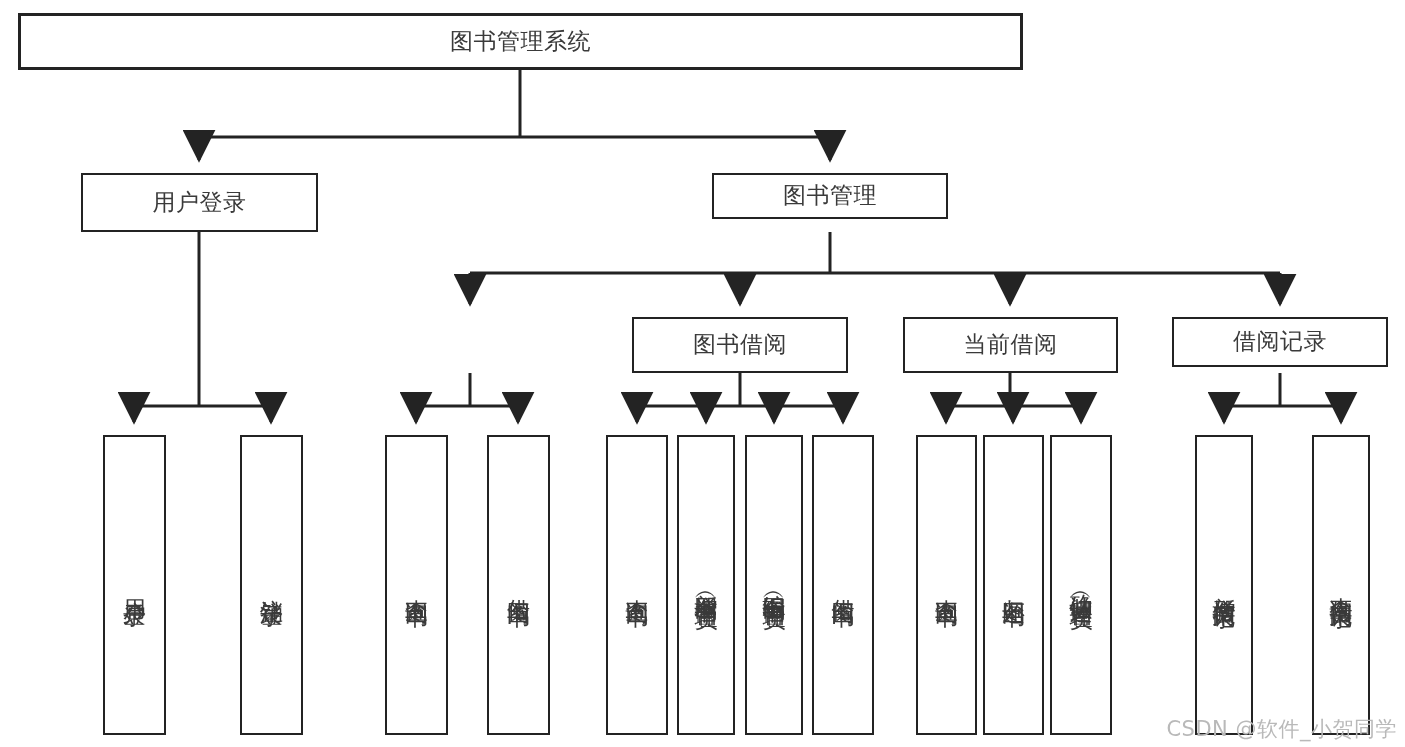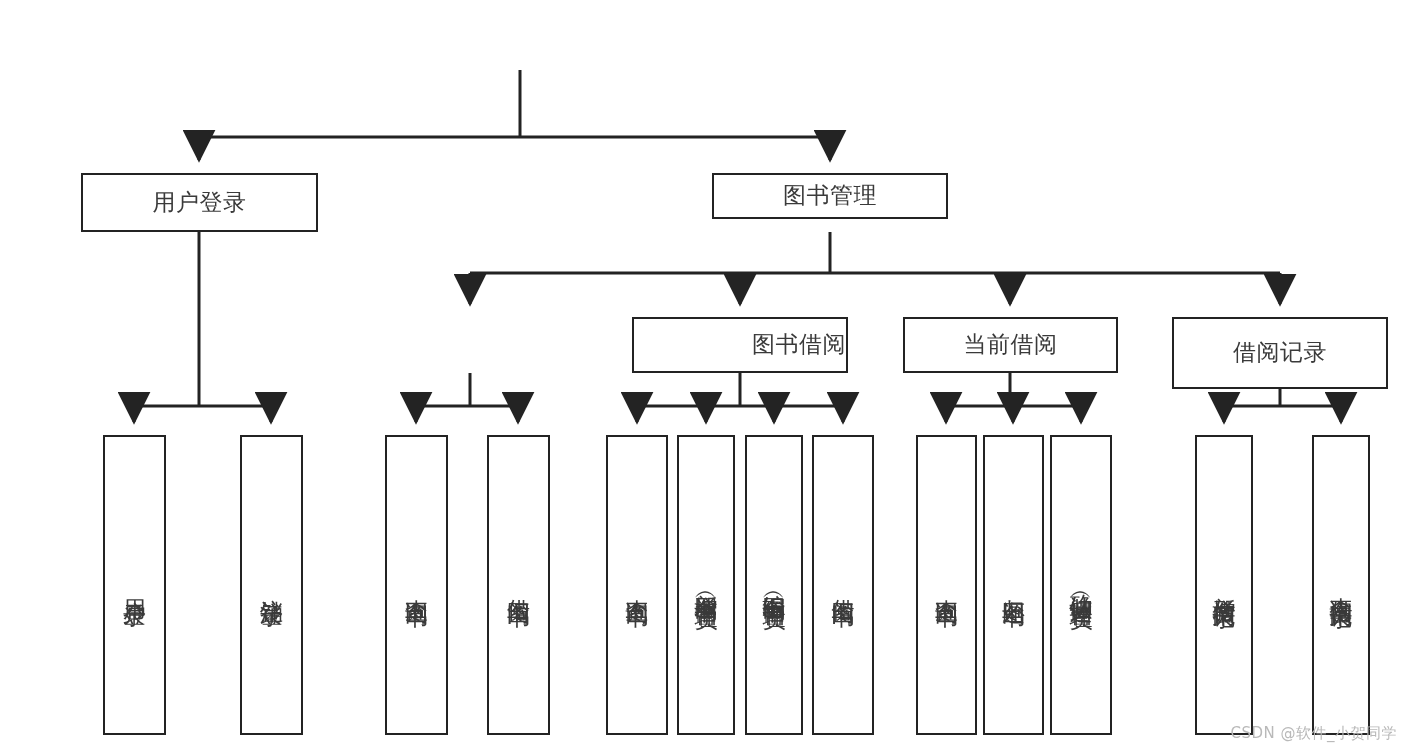--- a/index.html
+++ b/index.html
@@ -56,21 +56,21 @@
     max-height: 290px;
   }
   .node-box.leaf {
     align-items: center;
     justify-content: center;
   }
   #watermark {
     position: absolute;
     right: 8px;
     bottom: 4px;
-    font-size: 15px;
+    font-size: 21px;
     color: #b9b9b9;
     letter-spacing: 0.5px;
     white-space: nowrap;
     font-family: "DejaVu Sans", "Liberation Sans", sans-serif;
   }
 </style>
 </head>
 <body>
 
 <div id="diagram-root">
@@ -133,35 +133,38 @@
     </g>
 
     <g stroke="#232323" stroke-width="3" fill="none">
       <path d="M 1280 373 L 1280 406"></path>
       <path d="M 1224 406 L 1341 406"></path>
       <path d="M 1224 406 L 1224 422" marker-end="url(#arrowdown)"></path>
       <path d="M 1341 406 L 1341 422" marker-end="url(#arrowdown)"></path>
     </g>
   </svg>
 
+  <div class="node-box level0" style="left: 18px; top: 13px; width: 1005px; height: 57px;">
+    <span class="node-label-h">图书管理系统</span>
+  </div>
 
   <div class="node-box level1" style="left: 81px; top: 173px; width: 237px; height: 59px;">
     <span class="node-label-h">用户登录</span>
   </div>
   <div class="node-box level1" style="left: 712px; top: 173px; width: 236px; height: 46px;">
     <span class="node-label-h">图书管理</span>
   </div>
 
-  <div class="node-box level2" style="left: 632px; top: 317px; width: 216px; height: 56px; justify-content: flex-end;">
+  <div class="node-box level2" style="left: 632px; top: 317px; width: 216px; height: 56px;">
     <span class="node-label-h">图书借阅</span>
   </div>
   <div class="node-box level2" style="left: 903px; top: 317px; width: 215px; height: 56px;">
     <span class="node-label-h">当前借阅</span>
   </div>
-  <div class="node-box level2" style="left: 1172px; top: 317px; width: 216px; height: 72px;">
+  <div class="node-box level2" style="left: 1172px; top: 317px; width: 216px; height: 50px;">
     <span class="node-label-h">借阅记录</span>
   </div>
 
   <div class="node-box leaf" style="left: 103px; top: 435px; width: 63px; height: 300px;">
     <span class="node-label-v">用户登录</span>
   </div>
   <div class="node-box leaf" style="left: 240px; top: 435px; width: 63px; height: 300px;">
     <span class="node-label-v">注销登录</span>
   </div>
   <div class="node-box leaf" style="left: 385px; top: 435px; width: 63px; height: 300px;">

